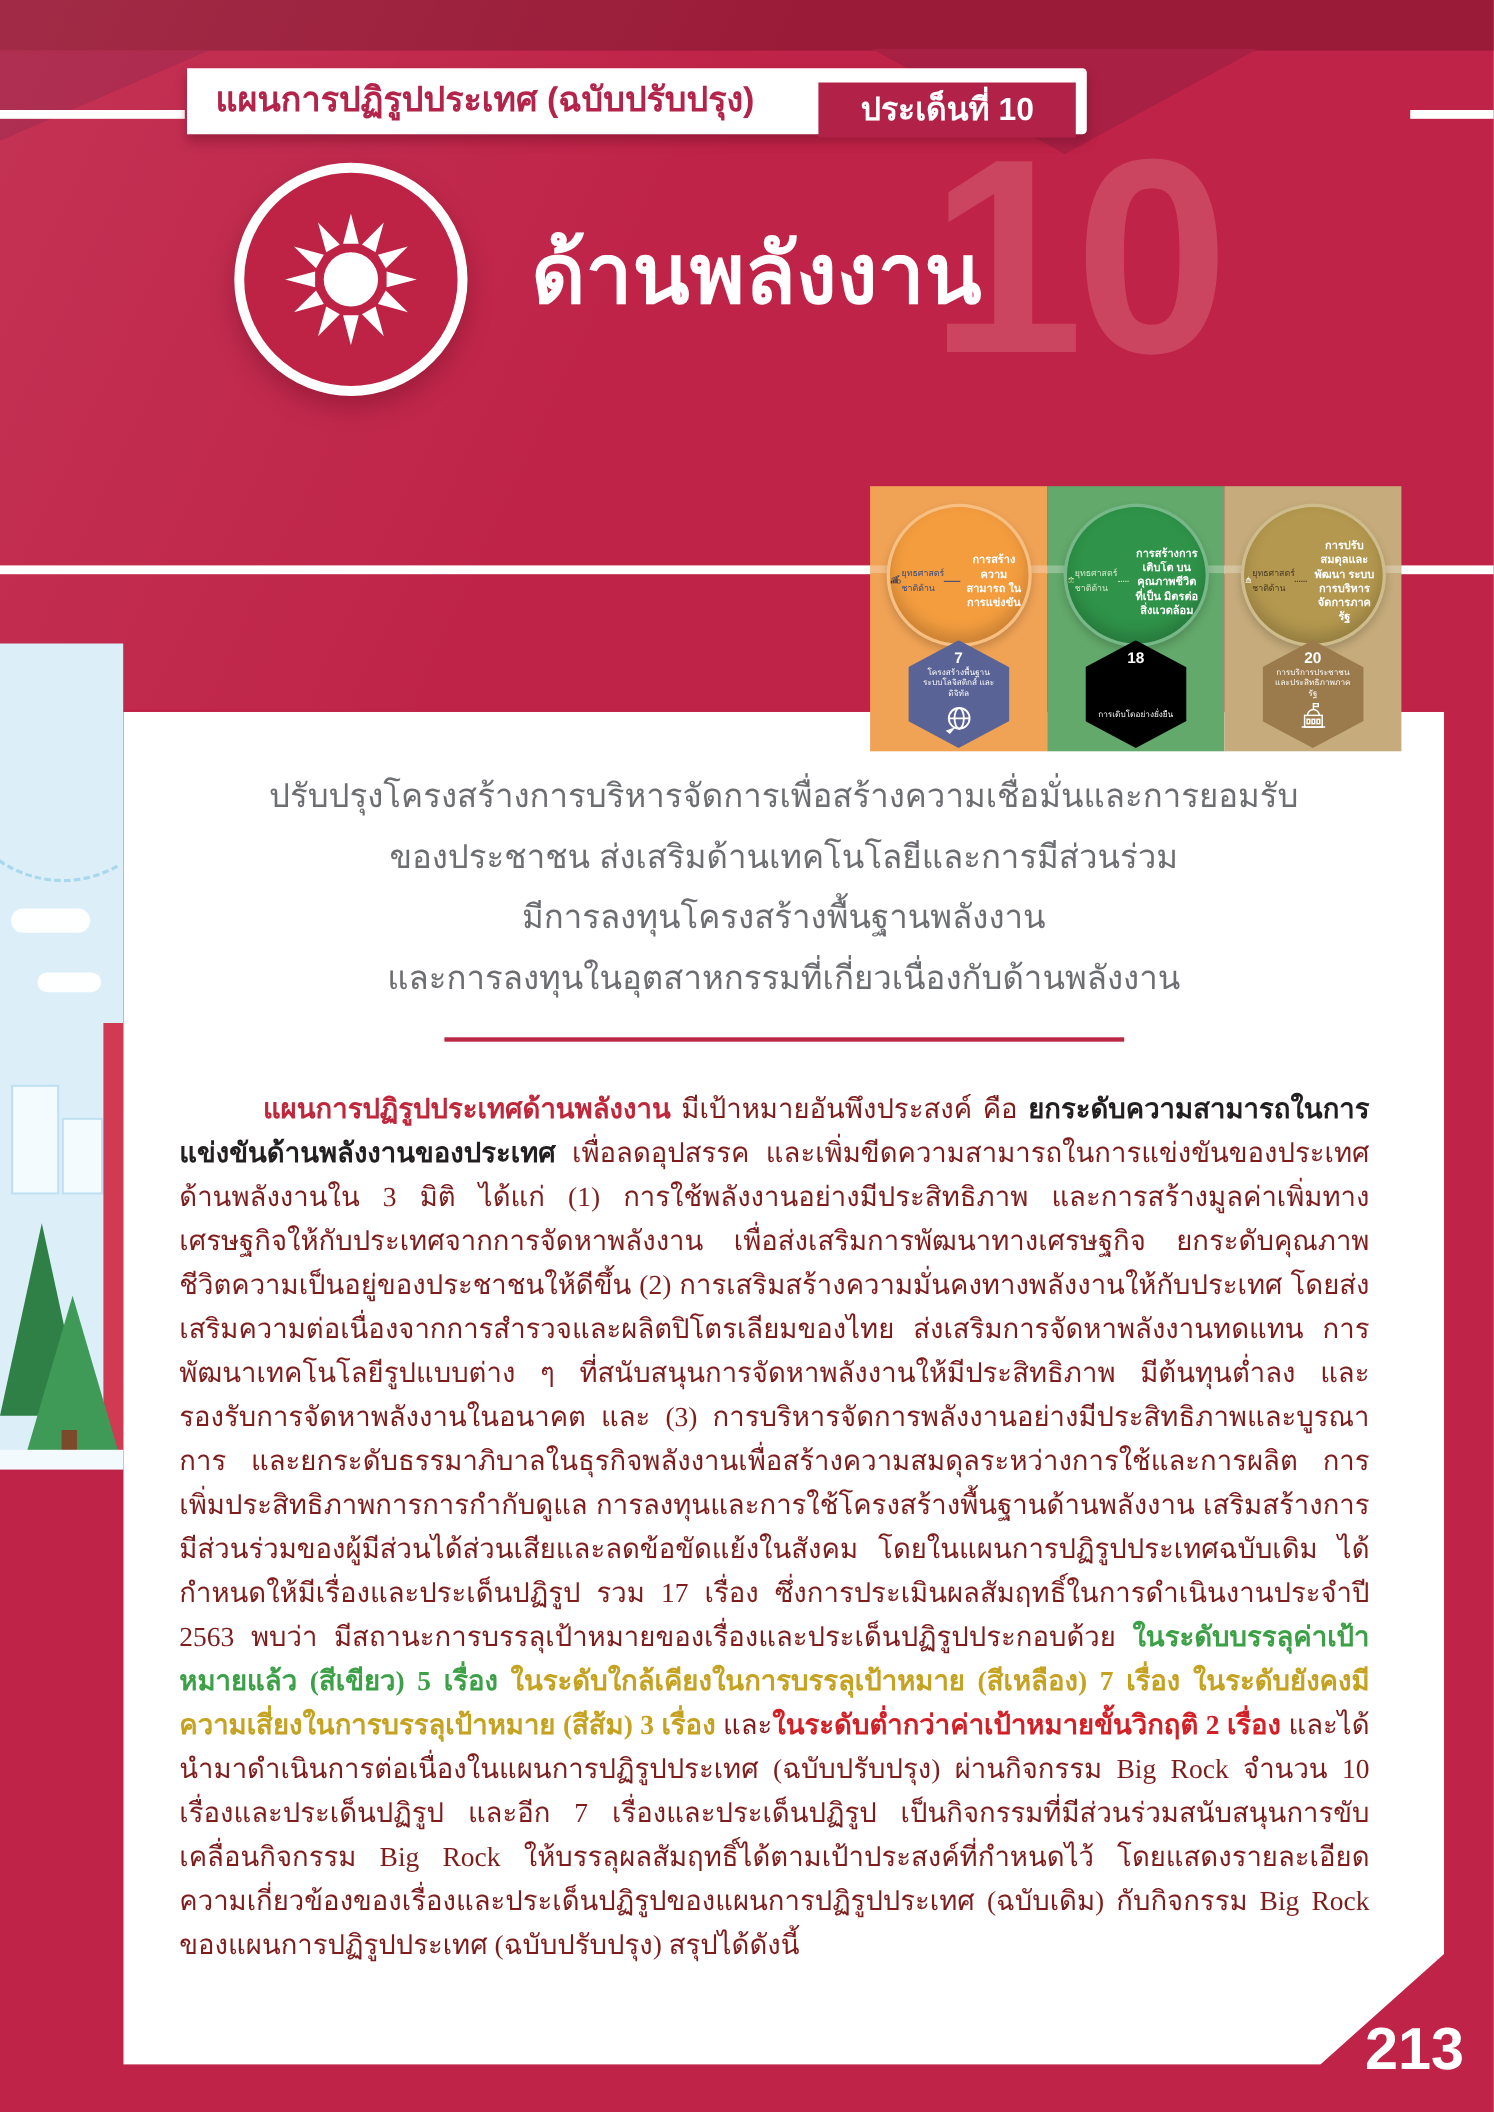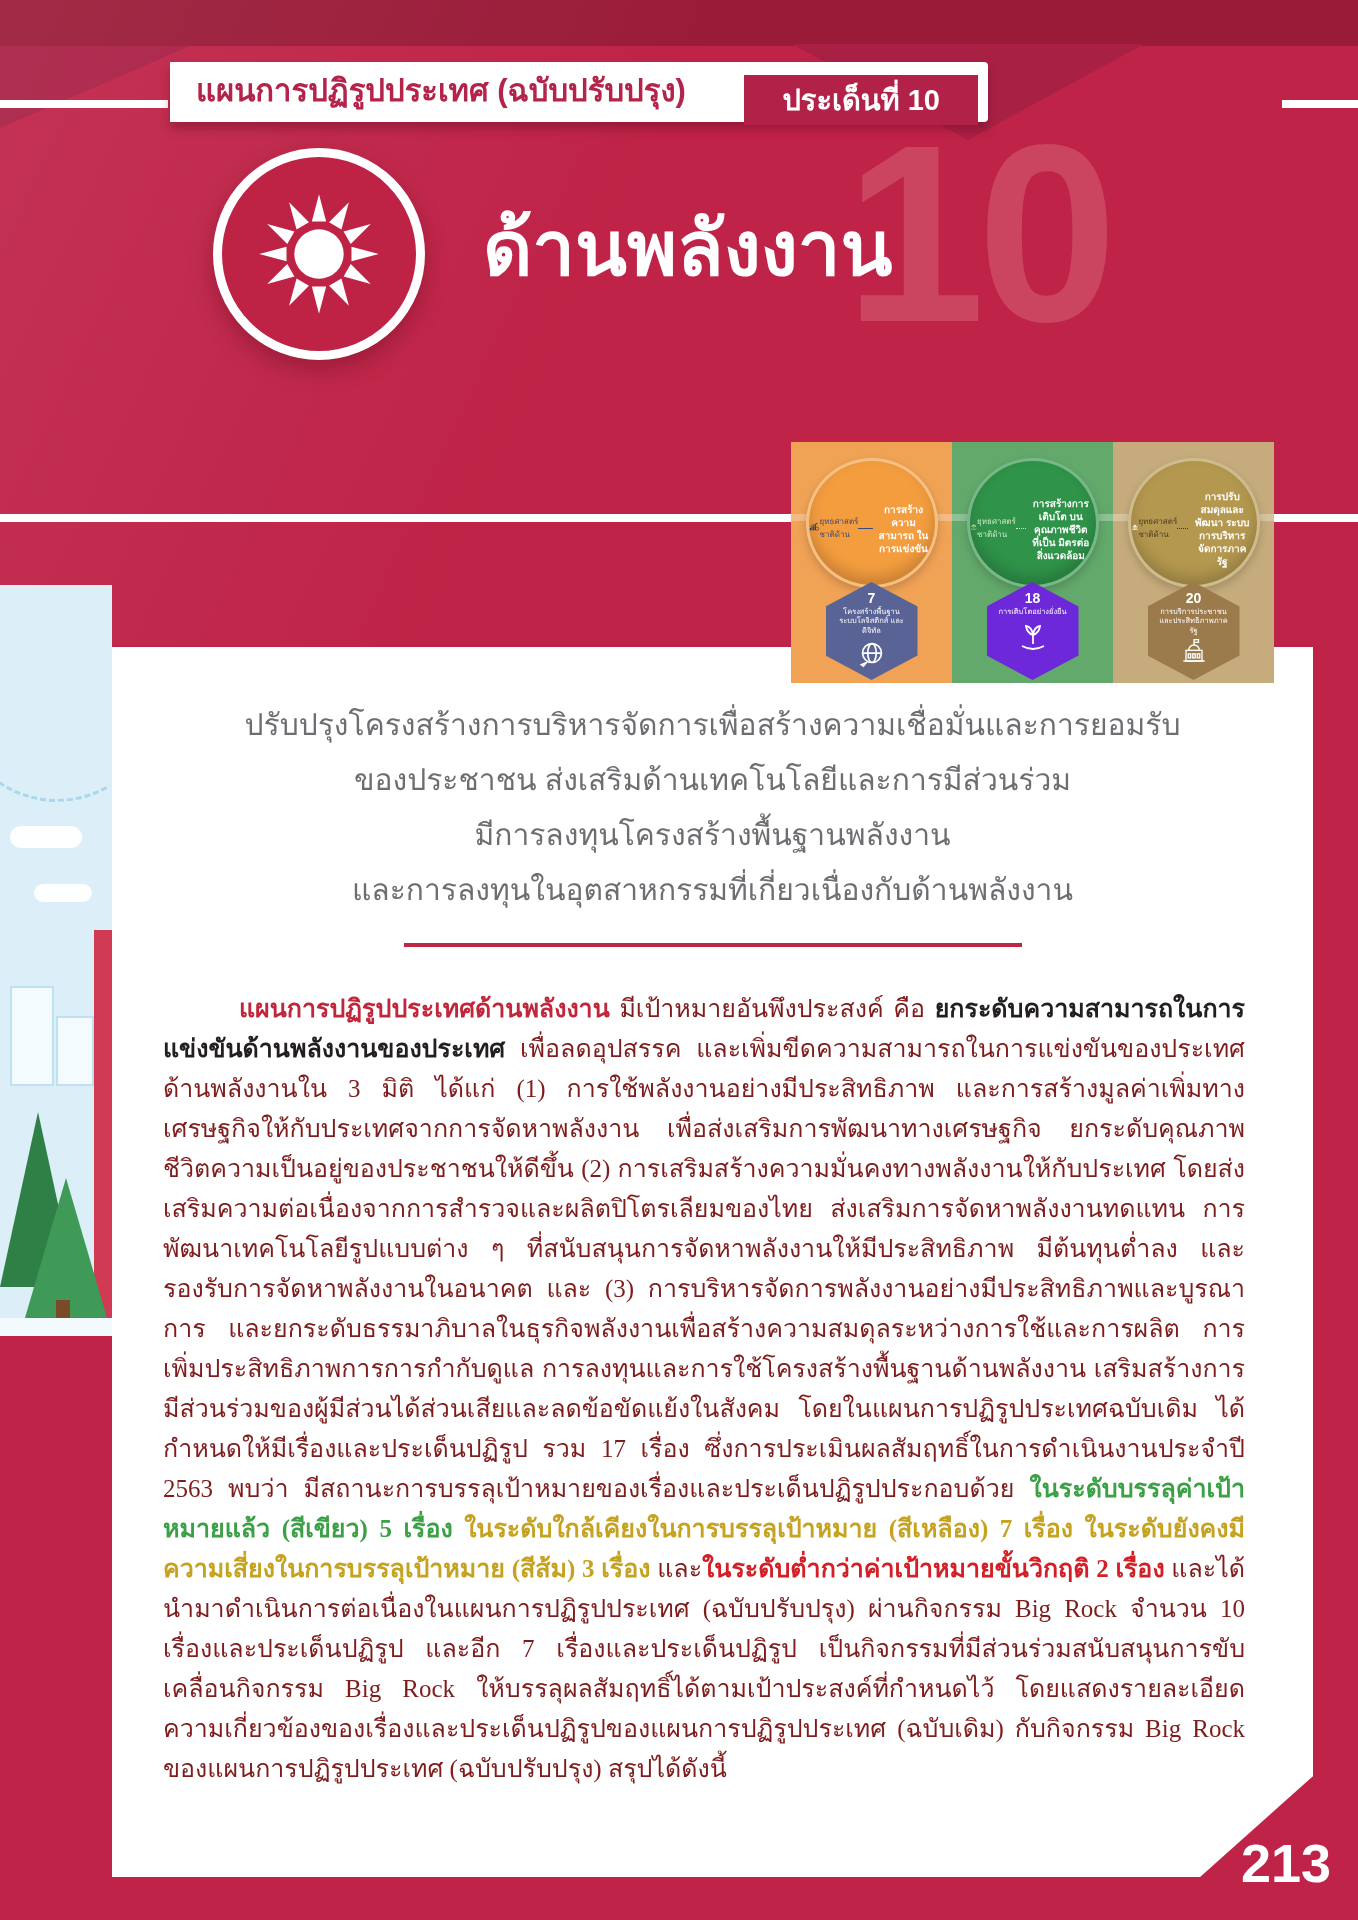--- a/index.html
+++ b/index.html
@@ -51,21 +51,21 @@
   .p2 .circle{background:#2F9349;}
   .p3 .circle{background:#B4984F;}
   .theme{font-size:8px;margin-top:2px;}
   .p1 .theme{color:#3A4A7C;} .p2 .theme{color:#CFE8C8;} .p3 .theme{color:#4A3A20;}
   .cdiv{width:46px;margin-top:3px;}
   .p1 .cdiv{border-top:1px solid #3A4A7C;} .p2 .cdiv{border-top:1px dotted #CFE8C8;} .p3 .cdiv{border-top:1px dotted #4A3A20;}
   .ctitle{margin-top:4px;font-size:10px;font-weight:bold;color:#fff;text-align:center;line-height:1.3;padding:0 6px;}
   .hex{position:absolute;left:50%;top:140px;transform:translateX(-50%);width:92px;height:98px;
     clip-path:polygon(50% 0,100% 25%,100% 75%,50% 100%,0 75%,0 25%);
     display:flex;flex-direction:column;align-items:center;color:#fff;text-align:center;}
-  .p1 .hex{background:#5A6395;} .p2 .hex{background:#6d28d9;} .p3 .hex{background:#9B7A4B;}
+  .p1 .hex{background:#5A6395;} .p2 .hex{background:#000000;gap:38px;} .p3 .hex{background:#9B7A4B;}
   .hnum{font-size:14px;font-weight:bold;margin-top:9px;line-height:1;}
   .hlabel{font-size:7.5px;line-height:1.25;margin-top:2px;padding:0 8px;}
   .hex svg{margin-top:2px;}
 
   
   .sky{position:absolute;left:0;top:585px;width:112px;height:750px;background:#DCEFF8;z-index:1;}
   .dash-arc{position:absolute;left:-46px;top:596px;width:200px;height:200px;border:3px dashed #A9D7EC;
     border-color:transparent transparent #A9D7EC transparent;border-radius:50%;transform:rotate(14deg);z-index:1;}
   .cloud{position:absolute;background:#fff;border-radius:20px;opacity:.95;z-index:1;}
   .cloud.c1{left:10px;top:826px;width:72px;height:22px;}

